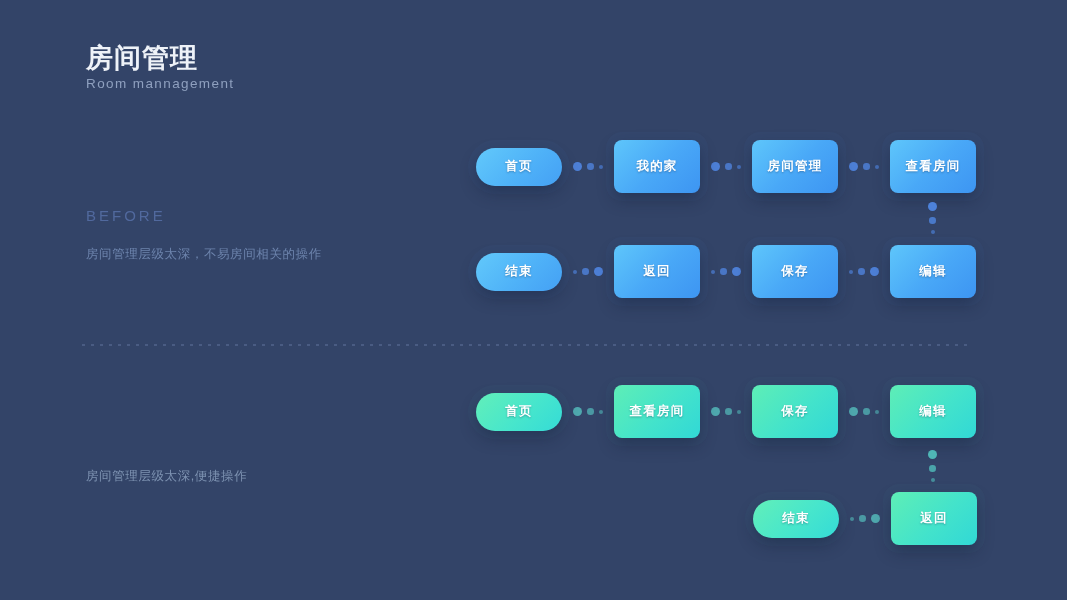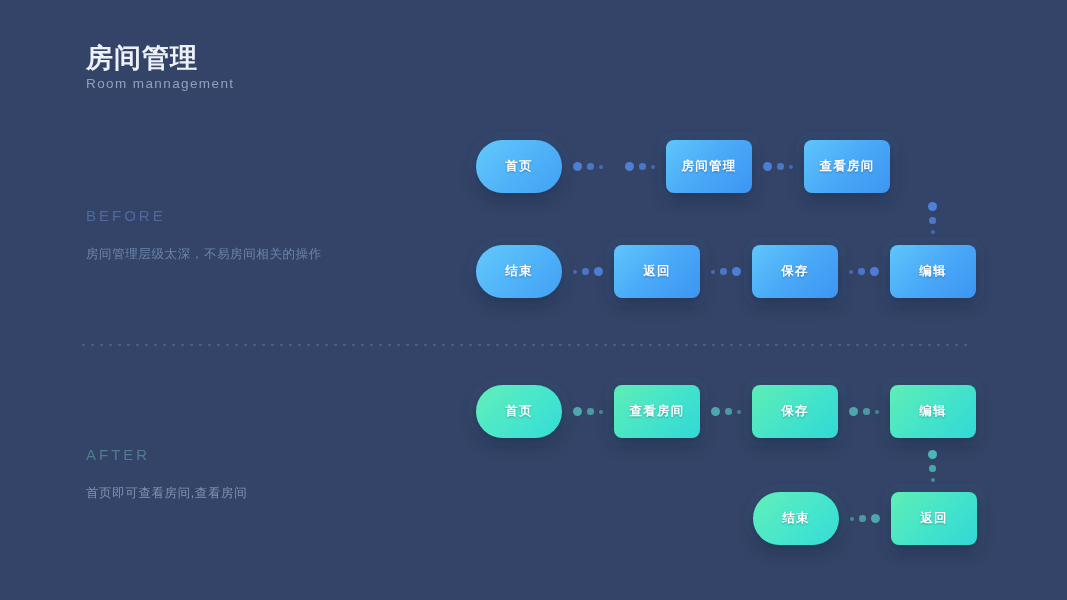--- a/index.html
+++ b/index.html
@@ -56,21 +56,21 @@
     position:relative;
     display:flex; align-items:center; justify-content:center;
     color:#ffffff; font-size:12.5px; font-weight:700;
     letter-spacing:1.2px; white-space:nowrap;
     text-shadow:0 1px 2px rgba(20,40,70,.35);
   }
   .node.rect {
     width:86px; height:53px; border-radius:8px;
   }
   .node.pill {
-    width:86px; height:53px; border-radius:27px;
+    width:86px; height:38px; border-radius:27px;
   }
   .node.blue {
     background:linear-gradient(135deg,#5ec6fb 0%,#49a8f7 52%,#3d95f2 100%);
     box-shadow:0 7px 16px rgba(18,30,58,.42),
                0 0 0 8px rgba(60,85,130,.20);
   }
   .node.green {
     background:linear-gradient(135deg,#5eeeb6 0%,#43e3cb 55%,#31d8d6 100%);
     box-shadow:0 7px 16px rgba(18,30,58,.42),
                0 0 0 8px rgba(60,95,120,.18);
@@ -128,20 +128,23 @@
 
 <div class="flow-row" id="before-row-1">
   <div class="node pill blue">
     <span>首页</span>
   </div>
   <div class="dots-h blue desc">
     <span class="dot d1"></span>
     <span class="dot d2"></span>
     <span class="dot d3"></span>
   </div>
+  <div class="node rect blue">
+    <span>我的家</span>
+  </div>
   <div class="dots-h blue desc">
     <span class="dot d1"></span>
     <span class="dot d2"></span>
     <span class="dot d3"></span>
   </div>
   <div class="node rect blue">
     <span>房间管理</span>
   </div>
   <div class="dots-h blue desc">
     <span class="dot d1"></span>
@@ -185,22 +188,21 @@
     <span class="dot d3"></span>
   </div>
   <div class="node rect blue">
     <span>编辑</span>
   </div>
 </div>
 
 <div class="divider"></div>
 
 <div class="section-label" id="after-label">
-  <div class="lbl">AFTER</div>
-  <div class="desc">首页即可查看房间,查看房间</div>
+  <div class="desc">房间管理层级太深,便捷操作</div>
 </div>
 
 <div class="flow-row" id="after-row-1">
   <div class="node pill green">
     <span>首页</span>
   </div>
   <div class="dots-h green desc">
     <span class="dot d1"></span>
     <span class="dot d2"></span>
     <span class="dot d3"></span>

